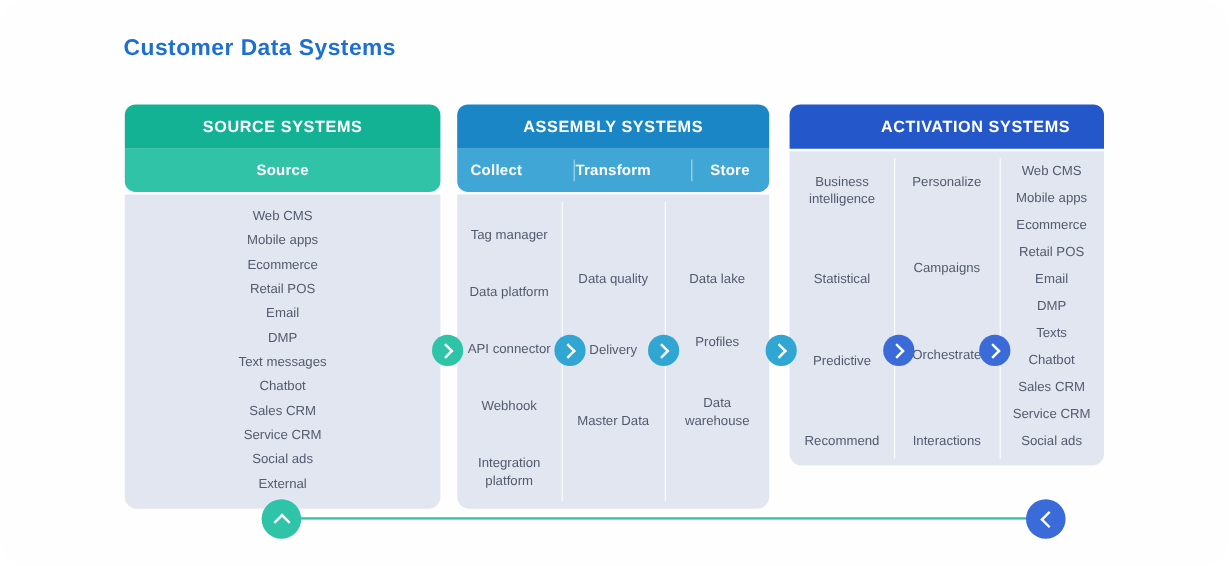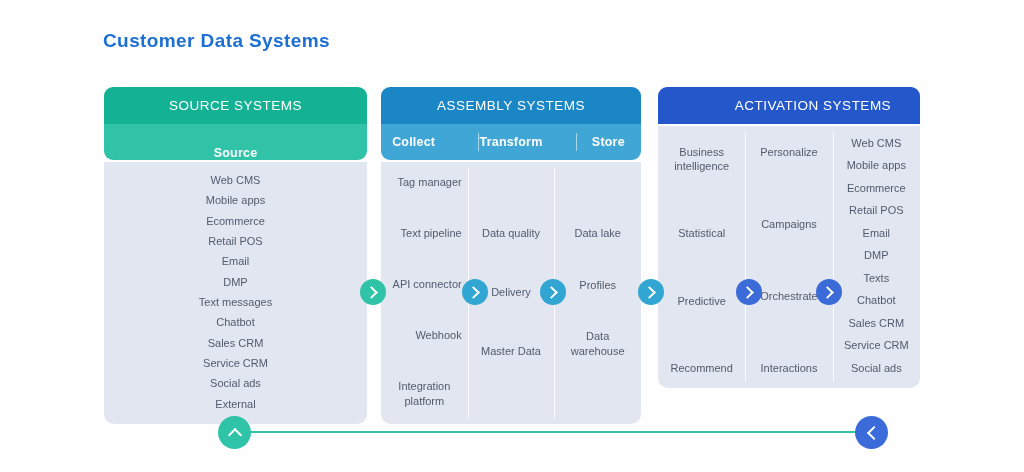--- a/index.html
+++ b/index.html
@@ -12,27 +12,27 @@
     font-size:19px;font-weight:bold;letter-spacing:.4px;color:var(--title-text,#1d6fd2);
   }
   
   .panel{position:absolute;top:87px;}
   .p-source{left:104px;width:263px;}
   .p-assembly{left:381px;width:260px;}
   .p-activation{left:658px;width:262px;}
   .hdr{
     height:37px;border-radius:9px 9px 0 0;
     display:flex;align-items:center;justify-content:center;
-    color:#fff;font-size:13.5px;font-weight:normal;letter-spacing:.5px;
+    color:#fff;font-size:13.5px;font-weight:bold;letter-spacing:.5px;
   }
   .p-source .hdr{background:var(--source-header);}
   .p-assembly .hdr{background:var(--assembly-header);}
   .p-activation .hdr{background:var(--activation-header);padding-left:48px;}
   .sub{height:36px;border-radius:0 0 9px 9px;display:flex;color:#fff;}
-  .p-source .sub{background:var(--source-subheader);align-items:flex-end;}
+  .p-source .sub{background:var(--source-subheader);}
   .p-assembly .sub{background:var(--assembly-subheader);gap:32px;}
   .p-activation .sub{background:var(--activation-subheader);}
   .subcol{
     flex:1;display:flex;align-items:center;justify-content:center;position:relative;
     font-size:12.5px;font-weight:bold;letter-spacing:.2px;
   }
   .subcol + .subcol::before{
     content:"";position:absolute;left:0;top:9px;bottom:9px;width:1px;
     background:rgba(255,255,255,.55);
   }
@@ -44,21 +44,21 @@
     flex:1;position:relative;display:flex;flex-direction:column;
     justify-content:space-between;align-items:center;text-align:center;
   }
   .col + .col::before{
     content:"";position:absolute;left:0;top:6px;bottom:6px;width:1px;
     background:rgba(255,255,255,.85);
   }
   .item{font-size:11px;line-height:1.3;color:var(--item-text,#515b6e);padding:0 6px;}
   
   .col-source{padding:11px 0 13px;}
-  .col-collect{padding:13px 0 16px;align-items:flex-end;}
+  .col-collect{padding:27px 0 16px;}
   .col-transform,.col-store{padding:64px 0 66px;}
   .col-analytics,.col-selection{padding:19px 0 13px;}
   .col-delivery{padding:10px 0 13px;}
   
   .flow-arrow{
     position:absolute;width:26px;height:26px;border-radius:50%;
     display:flex;align-items:center;justify-content:center;top:279px;
   }
   .pos-1{left:360px;}.pos-2{left:462px;}.pos-3{left:540px;}
   .pos-4{left:638px;}.pos-5{left:736px;}.pos-6{left:816px;}
@@ -113,21 +113,21 @@
       <div class="panel p-assembly">
         <div class="hdr">ASSEMBLY SYSTEMS</div>
         <div class="sub">
           <div class="subcol">Collect</div>
           <div class="subcol">Transform</div>
           <div class="subcol">Store</div>
         </div>
         <div class="body">
           <div class="col col-collect">
             <div class="item">Tag manager</div>
-            <div class="item">Text pipeline</div>
+            <div class="item">Data platform</div>
             <div class="item">API connector</div>
             <div class="item">Webhook</div>
             <div class="item">Integration platform</div>
           </div>
           <div class="col col-transform">
             <div class="item">Data quality</div>
             <div class="item">Delivery</div>
             <div class="item">Master Data</div>
           </div>
           <div class="col col-store">

